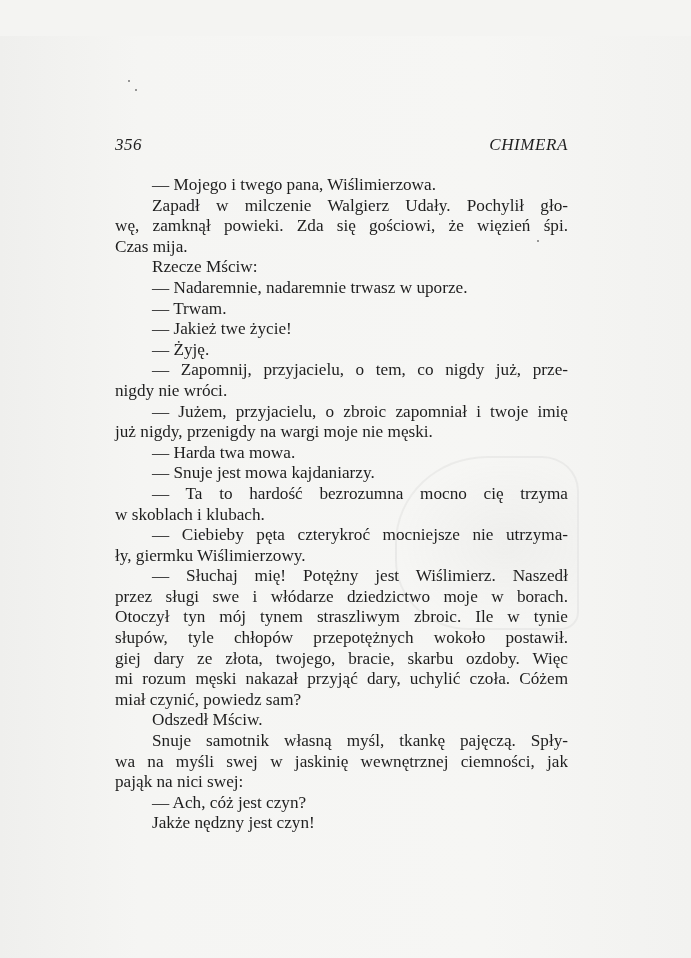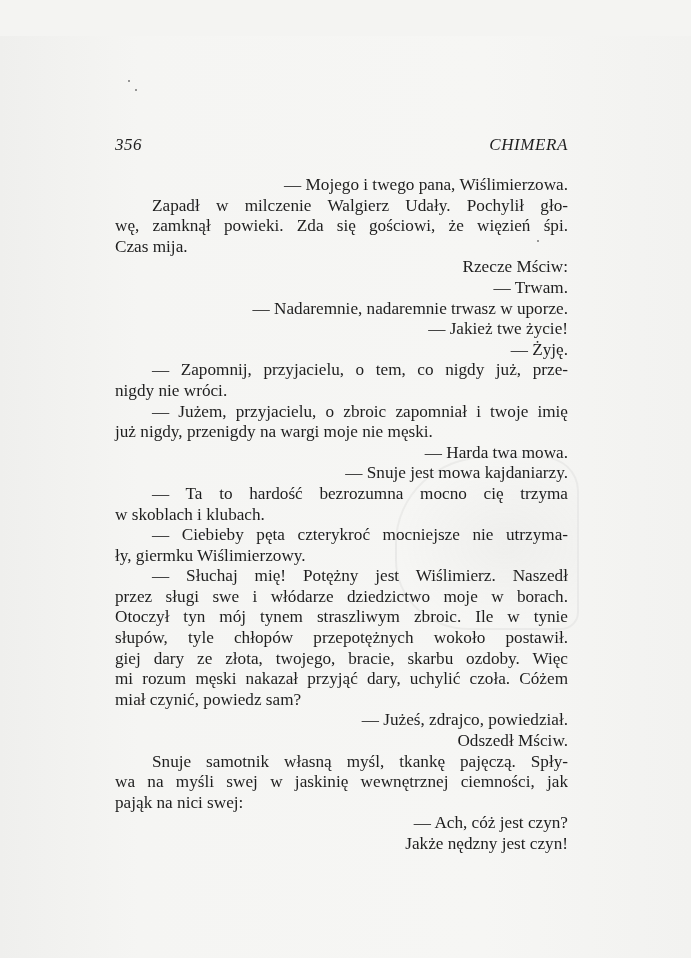--- a/index.html
+++ b/index.html
@@ -70,21 +70,21 @@
       display: block;
       white-space: nowrap;
       height: 20.6px;
     }
     .line.justify {
       text-align: justify;
       text-align-last: justify;
       white-space: normal;
       overflow: hidden;
     }
-    .line.indent { padding-left: 37px; text-align: right; }
+    .line.indent { padding-left: 37px; }
     .line.indent.justify { width: 416px; }
   </style>
 </head>
 <body>
 
 <div class="page">
   <div class="speck" style="left:128px;top:44px;"></div>
   <div class="speck" style="left:135px;top:53px;"></div>
   <div class="speck" style="left:537px;top:204px;"></div>
   <div class="bleed"></div>
@@ -93,42 +93,41 @@
     <span class="page-number">356</span>
     <span class="running-title">CHIMERA</span>
   </div>
 
   <div class="body-text" id="body-text">
     <span class="line indent">— Mojego i twego pana, Wiślimierzowa.</span>
     <span class="line indent justify">Zapadł w milczenie Walgierz Udały. Pochylił gło-</span>
     <span class="line justify">wę, zamknął powieki. Zda się gościowi, że więzień śpi.</span>
     <span class="line">Czas mija.</span>
     <span class="line indent">Rzecze Mściw:</span>
+    <span class="line indent">— Nadaremnie, nadaremnie trwasz w uporze.</span>
     <span class="line indent">— Trwam.</span>
-    <span class="line indent">— Nadaremnie, nadaremnie trwasz w uporze.</span>
     <span class="line indent">— Jakież twe życie!</span>
     <span class="line indent">— Żyję.</span>
     <span class="line indent justify">— Zapomnij, przyjacielu, o tem, co nigdy już, prze-</span>
     <span class="line">nigdy nie wróci.</span>
     <span class="line indent justify">— Jużem, przyjacielu, o zbroic zapomniał i twoje imię</span>
     <span class="line">już nigdy, przenigdy na wargi moje nie męski.</span>
     <span class="line indent">— Harda twa mowa.</span>
     <span class="line indent">— Snuje jest mowa kajdaniarzy.</span>
     <span class="line indent justify">— Ta to hardość bezrozumna mocno cię trzyma</span>
     <span class="line">w skoblach i klubach.</span>
     <span class="line indent justify">— Ciebieby pęta czterykroć mocniejsze nie utrzyma-</span>
     <span class="line">ły, giermku Wiślimierzowy.</span>
     <span class="line indent justify">— Słuchaj mię! Potężny jest Wiślimierz. Naszedł</span>
     <span class="line justify">przez sługi swe i włódarze dziedzictwo moje w borach.</span>
     <span class="line justify">Otoczył tyn mój tynem straszliwym zbroic. Ile w tynie</span>
     <span class="line justify">słupów, tyle chłopów przepotężnych wokoło postawił.</span>
     <span class="line justify">giej dary ze złota, twojego, bracie, skarbu ozdoby. Więc</span>
     <span class="line justify">mi rozum męski nakazał przyjąć dary, uchylić czoła. Cóżem</span>
     <span class="line">miał czynić, powiedz sam?</span>
-    <span class="line indent">— Jużeś, zdrajco, powiedział.</span>
     <span class="line indent">Odszedł Mściw.</span>
     <span class="line indent justify">Snuje samotnik własną myśl, tkankę pajęczą. Spły-</span>
     <span class="line justify">wa na myśli swej w jaskinię wewnętrznej ciemności, jak</span>
     <span class="line">pająk na nici swej:</span>
     <span class="line indent">— Ach, cóż jest czyn?</span>
     <span class="line indent">Jakże nędzny jest czyn!</span>
   </div>
 </div>
 
 </body></html>

